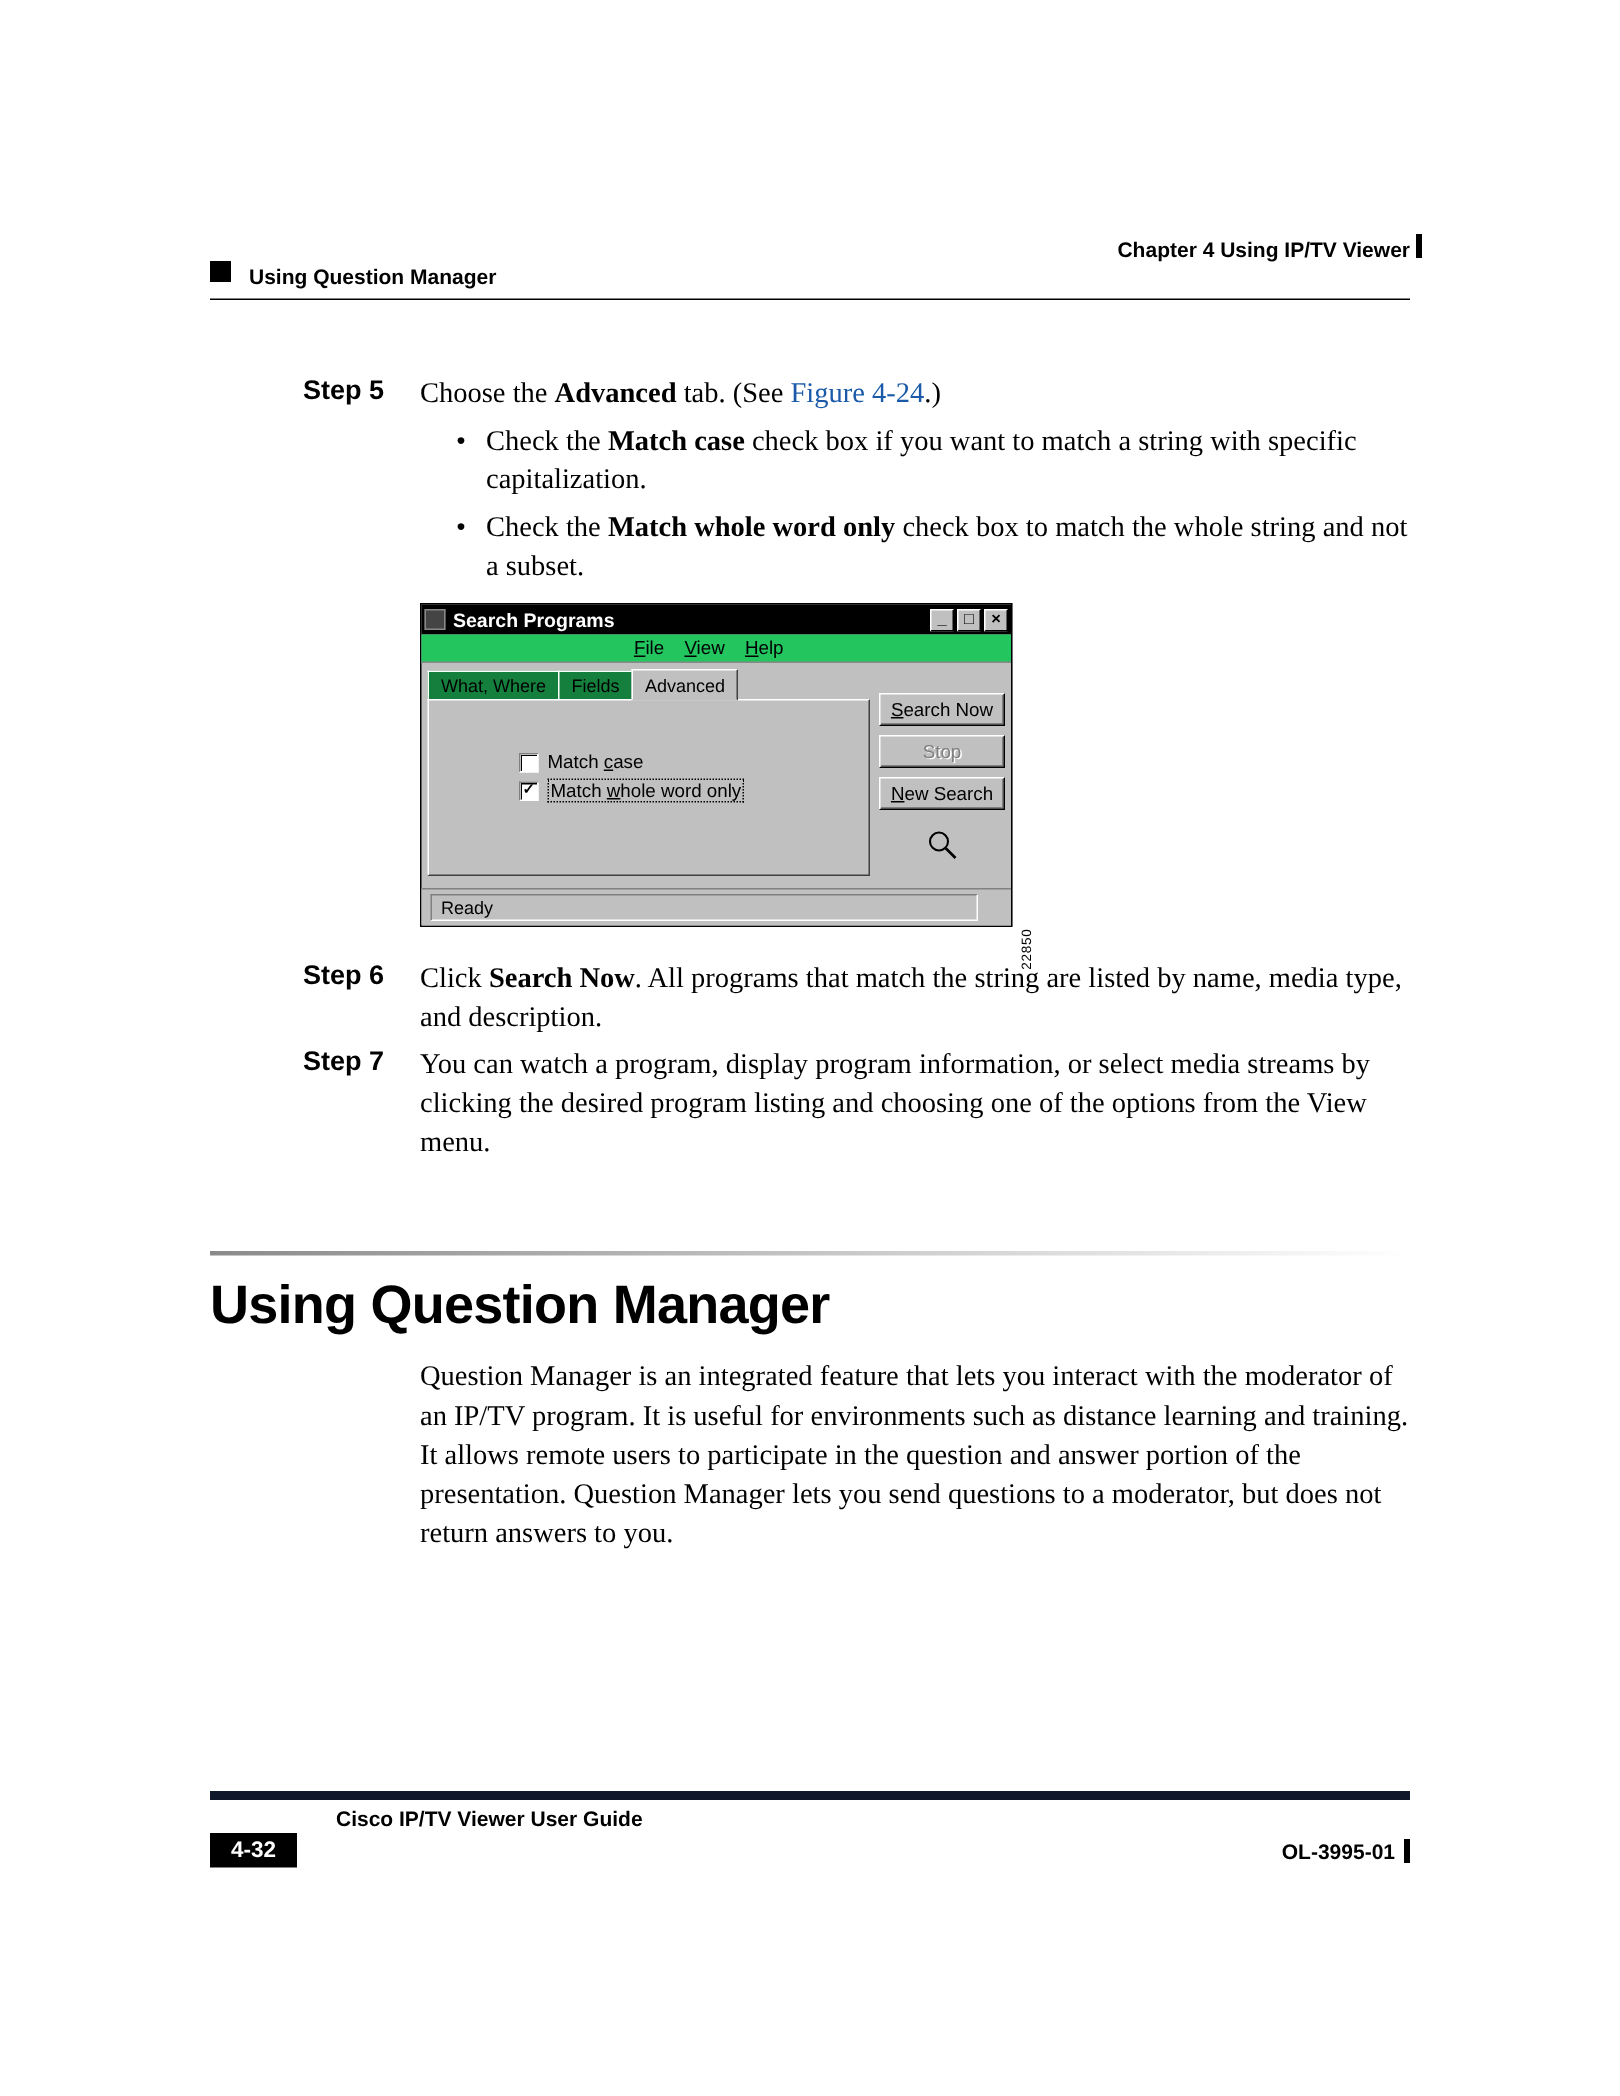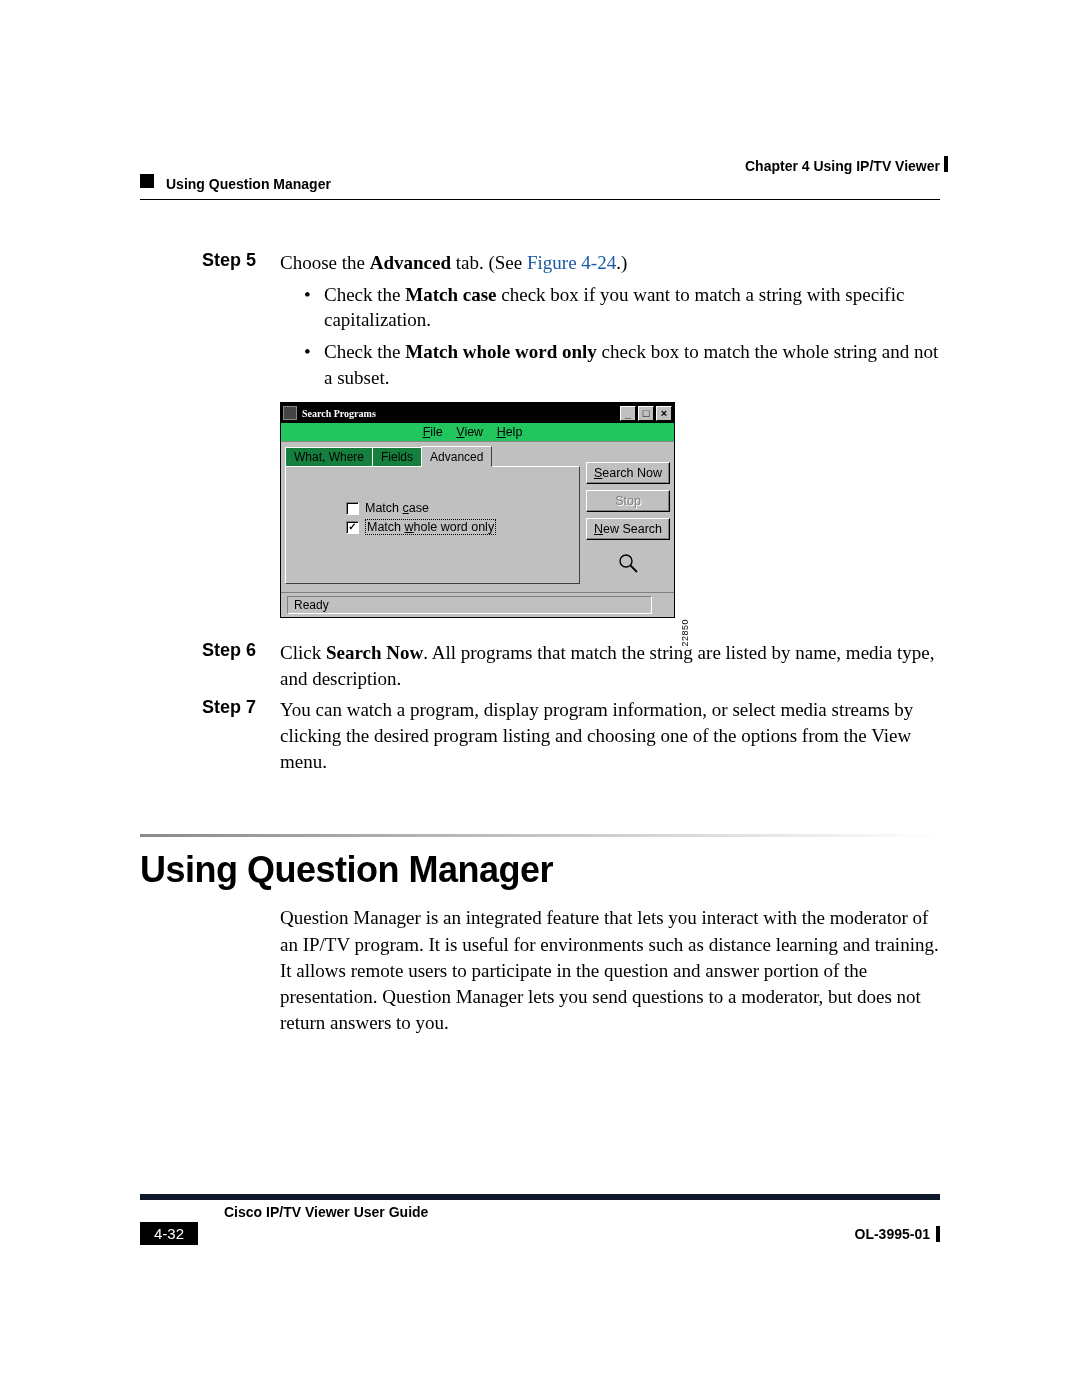--- a/index.html
+++ b/index.html
@@ -120,21 +120,21 @@
     height: 20px;
     padding: 0 2px;
   }
   .titlebar .icon {
     width: 14px; height: 14px;
     border: 1px solid #888;
     background: #444;
     margin-right: 5px;
     display:inline-block;
   }
-  .titlebar .title { font-weight: bold; flex: 1; font-size: 10px; font-family: Liberation Serif, serif; }
+  .titlebar .title { font-weight: bold; flex: 1; font-size: 13px; }
   .win-btn {
     width: 16px; height: 15px;
     background: #c0c0c0;
     border-top: 1px solid #fff;
     border-left: 1px solid #fff;
     border-right: 1px solid #000;
     border-bottom: 1px solid #000;
     margin-left: 2px;
     text-align: center;
     line-height: 12px;
@@ -308,21 +308,21 @@
   .ftr-row2 {
     display: flex;
     justify-content: space-between;
     align-items: center;
     margin-top: 2px;
   }
   .page-num-box {
     background: #000;
     color: #fff;
     font-family: Arial, Helvetica, sans-serif;
-    font-weight: normal;
+    font-weight: bold;
     font-size: 15px;
     padding: 3px 14px;
   }
   .doc-num {
     font-family: Arial, Helvetica, sans-serif;
     font-weight: bold;
     font-size: 14px;
     text-align: right;
   }
   .ftr-bar-right {

